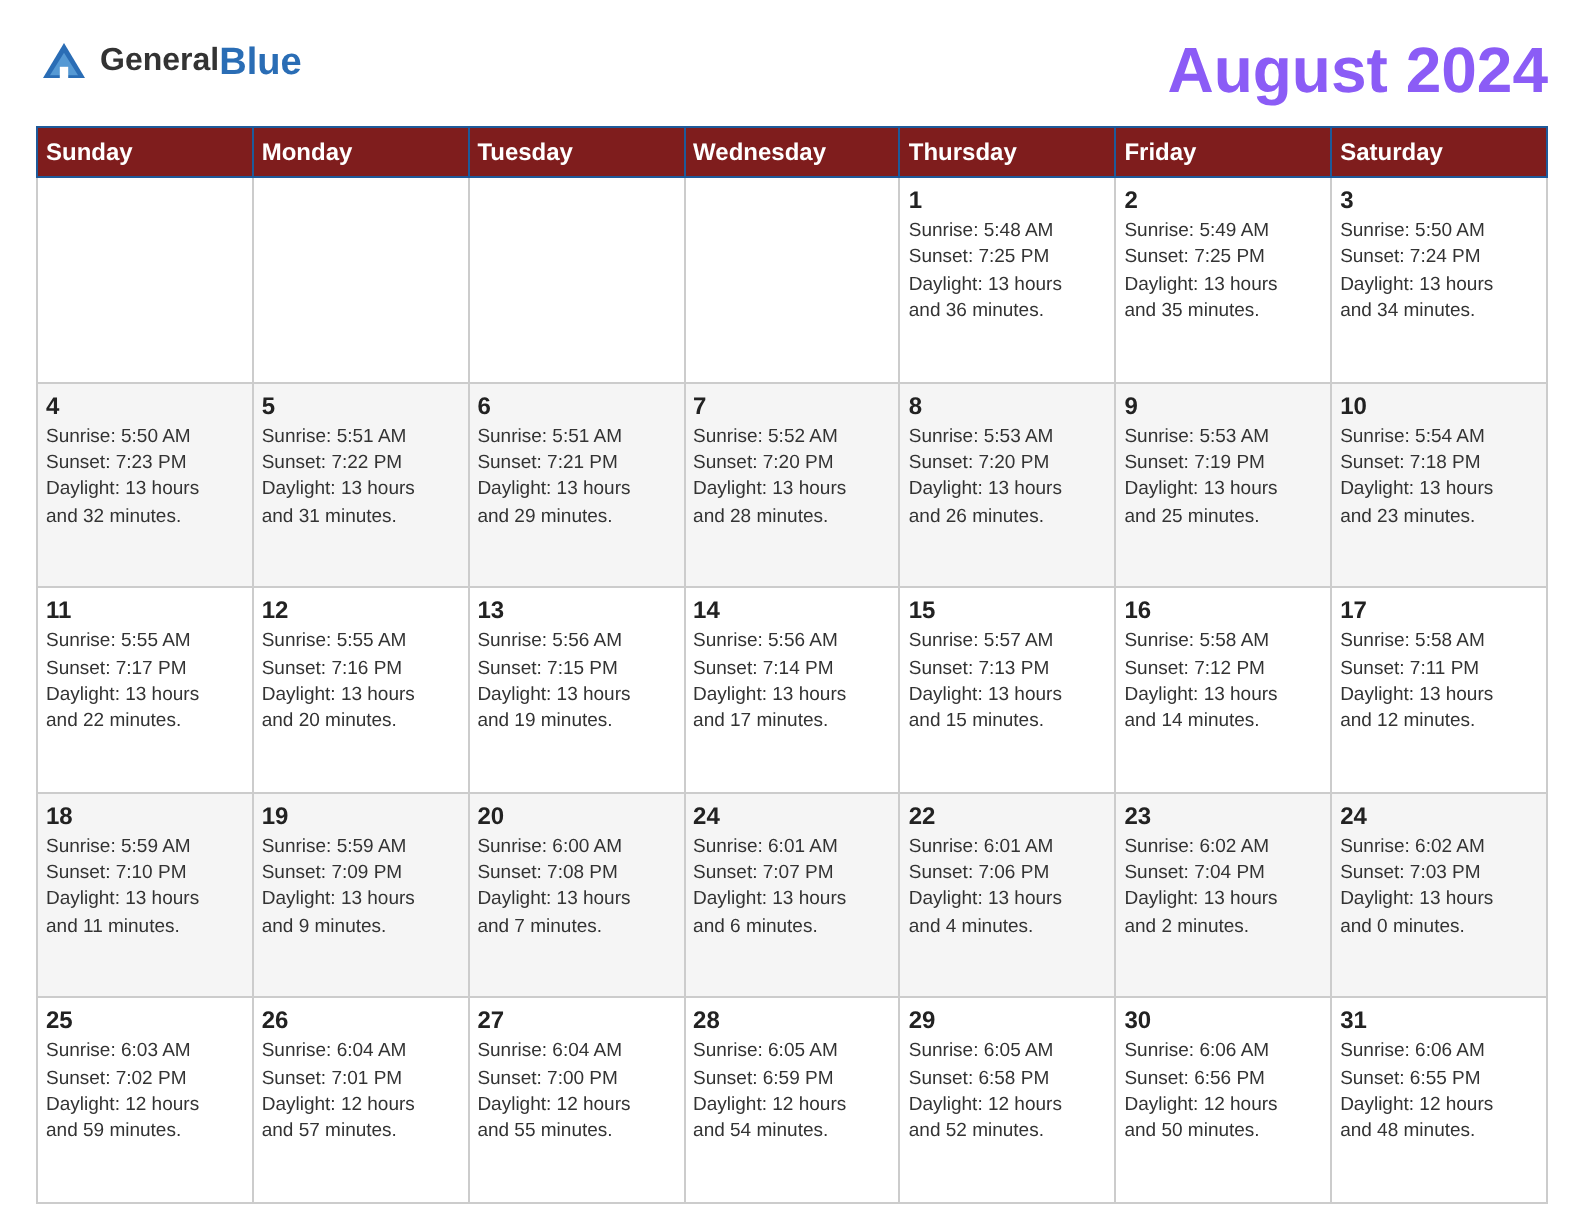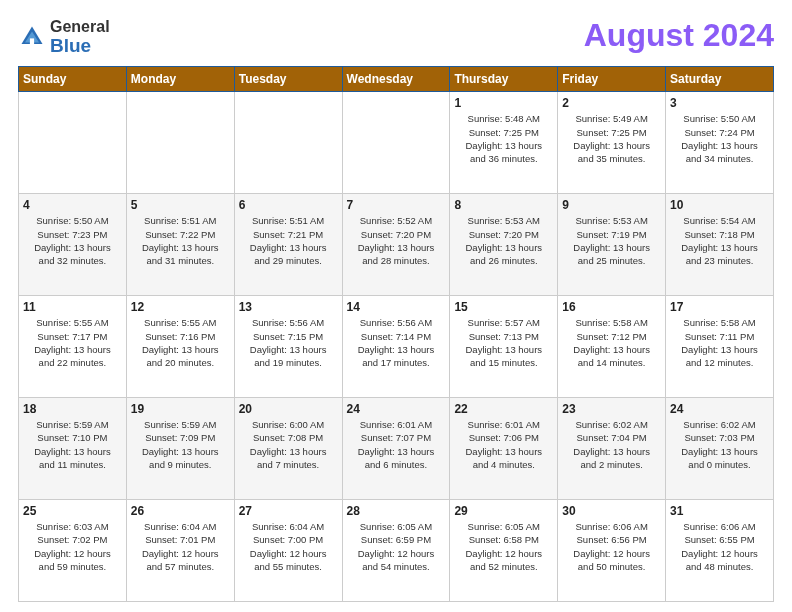--- a/index.html
+++ b/index.html
@@ -22,21 +22,20 @@
       justify-content: space-between;
       align-items: flex-start;
       margin-bottom: 10px;
     }
     .logo {
       display: flex;
       align-items: center;
     }
     .logo-text {
       display: flex;
-      flex-direction: column;
       line-height: 1.1;
     }
     .logo-general {
       font-size: 16px;
       font-weight: bold;
       color: #333;
     }
     .logo-blue {
       font-size: 19px;
       font-weight: bold;
@@ -61,21 +60,21 @@
       color: #444;
     }
     .calendar {
       flex: 1;
       border: 1px solid #ccc;
       border-collapse: collapse;
       width: 100%;
       table-layout: fixed;
     }
     .calendar th {
-      background: #a16207;
+      background: #7f1d1d;
       color: #fff;
       font-size: 12px;
       font-weight: bold;
       padding: 5px 4px;
       text-align: left;
       border: 1px solid #1e5a9a;
     }
     .calendar td {
       border: 1px solid #ccc;
       vertical-align: top;
@@ -92,21 +91,20 @@
       font-size: 12px;
       font-weight: bold;
       color: #222;
       margin-bottom: 2px;
       display: block;
     }
     .day-info {
       font-size: 9.5px;
       color: #333;
       line-height: 1.4;
-      text-align: center;
     }
     .empty-cell {
       background: #fff !important;
     }
   </style>
 </head>
 <body>
 
 <div class="page">
   <div class="header">

